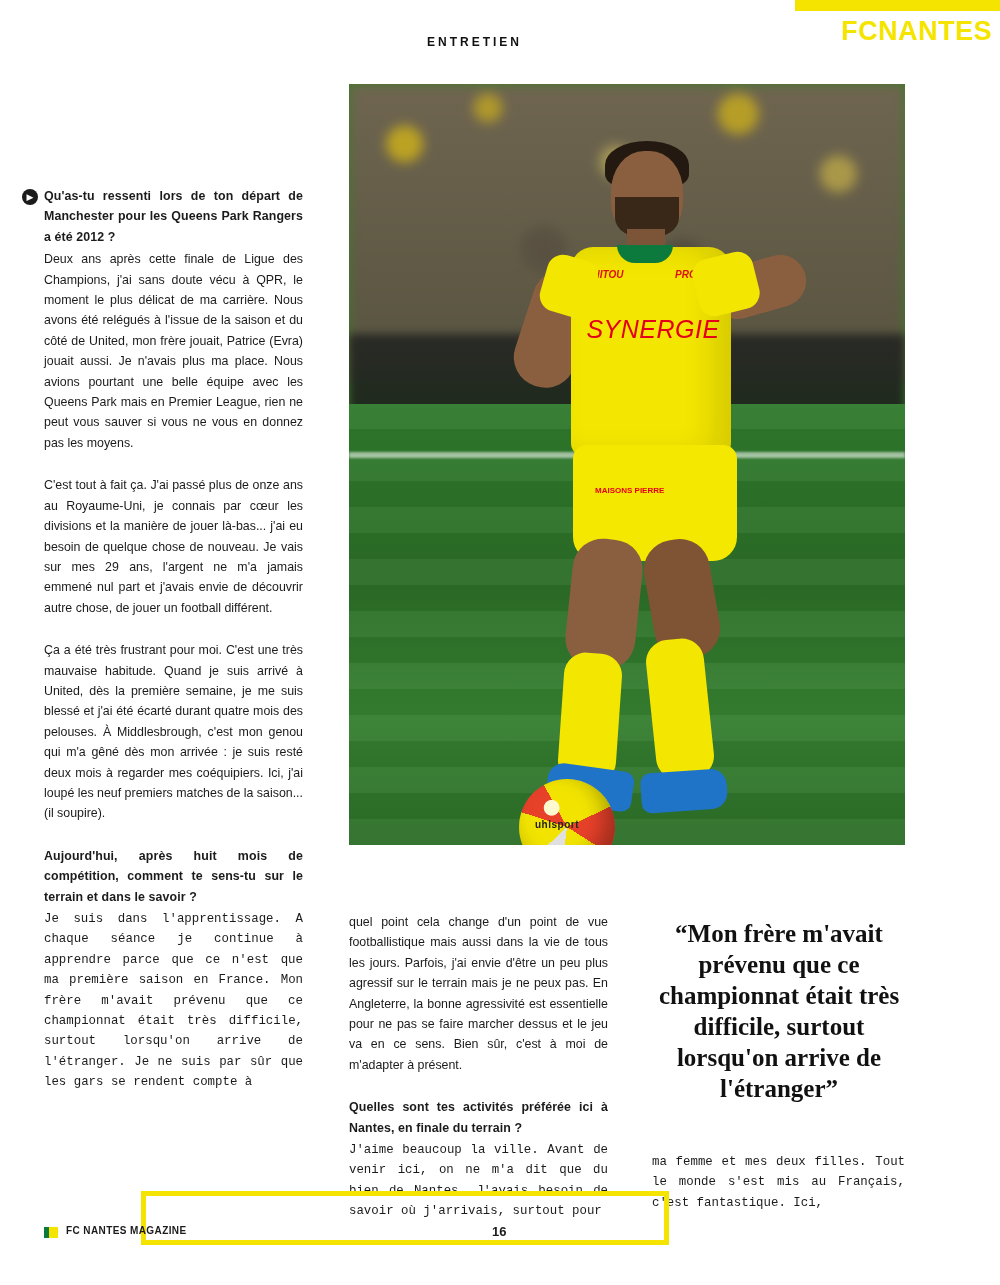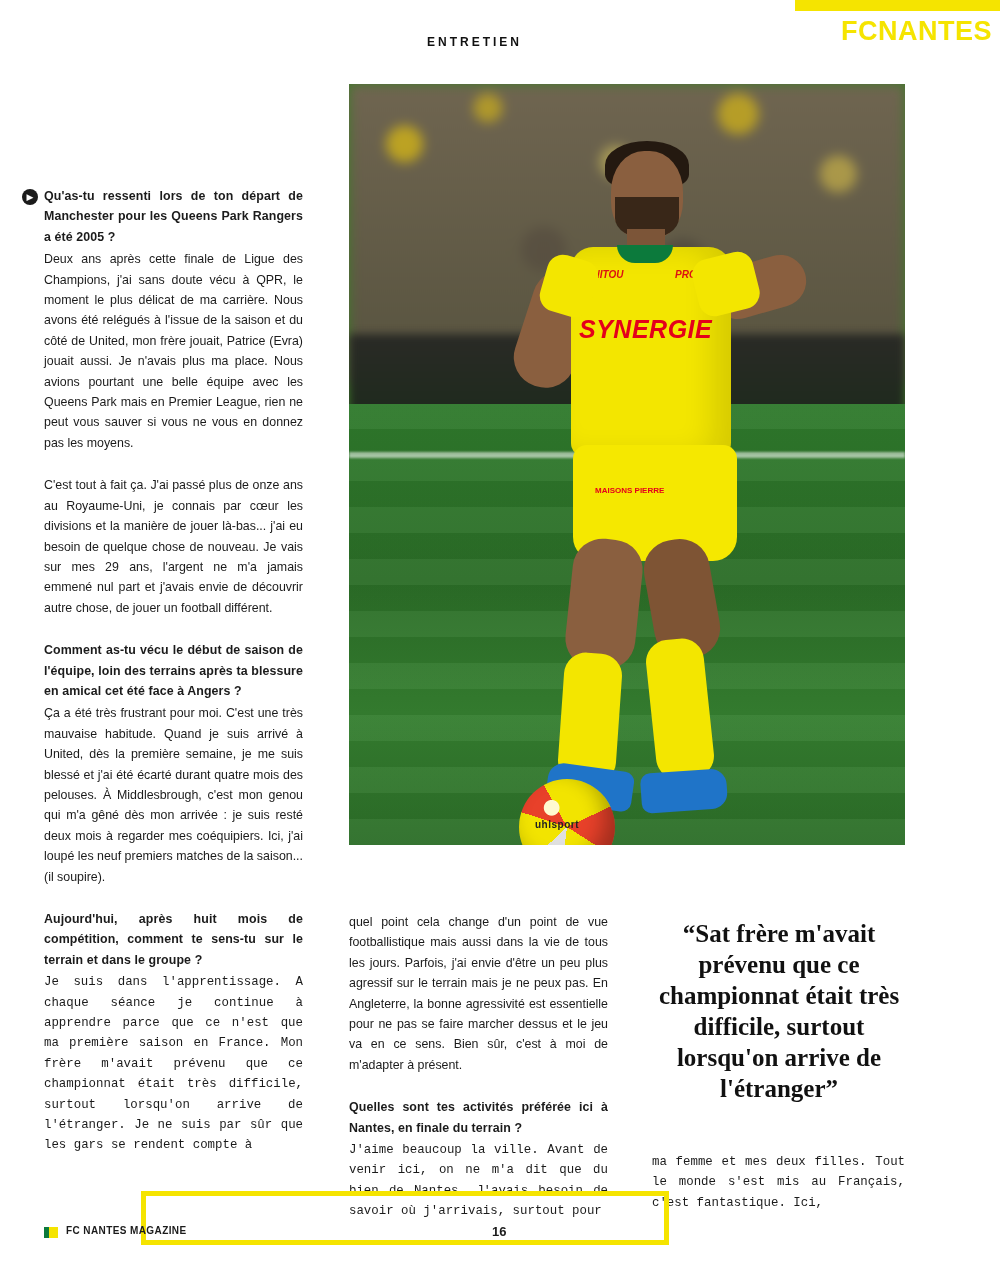--- a/index.html
+++ b/index.html
@@ -130,21 +130,21 @@
     position: absolute; left: 72px; top: 128px; width: 160px; height: 210px;
     background: #f3e600; border-radius: 22px 22px 14px 14px;
     box-shadow: inset -18px 0 30px rgba(0,0,0,.12);
   }
   .p-collar {
     position: absolute; left: 118px; top: 126px; width: 56px; height: 18px;
     background: #0c7a3c; border-radius: 0 0 18px 18px;
   }
   .p-sponsor {
     position: absolute; left: 80px; top: 196px; width: 148px;
-    text-align: left; color: #e4001b; font-weight: 700; font-size: 25px;
+    text-align: center; color: #e4001b; font-weight: 400; font-size: 25px;
     letter-spacing: .5px; font-style: italic;
   }
   .p-sponsor-top {
     position: absolute; left: 78px; top: 150px; width: 152px;
     display: flex; justify-content: space-between;
     font-size: 10px; font-weight: 700; color: #d11; font-style: italic;
   }
   .p-arm-l {
     position: absolute; left: 24px; top: 150px; width: 62px; height: 120px;
     background: #8a5f3f; border-radius: 30px; transform: rotate(18deg);
@@ -330,36 +330,35 @@
     <div class="p-sock-r"></div>
     <div class="p-boot-l"></div>
     <div class="p-boot-r"></div>
     <div class="p-ball"></div>
     <div class="p-ball-brand">uhlsport</div>
   </div>
 </div>
 
 <div class="q-marker">▶</div>
 <div class="col col-left">
-  <p class="q">Qu'as-tu ressenti lors de ton départ de Manchester pour les Queens Park Rangers a été 2005 ?</p>
+  <p class="q">Qu'as-tu ressenti lors de ton départ de Manchester pour les Queens Park Rangers a été 2012 ?</p>
   <p class="a">Deux ans après cette finale de Ligue des Champions, j'ai sans doute vécu à QPR, le moment le plus délicat de ma carrière. Nous avons été relégués à l'issue de la saison et du côté de United, mon frère jouait, Patrice (Evra) jouait aussi. Je n'avais plus ma place. Nous avions pourtant une belle équipe avec les Queens Park mais en Premier League, rien ne peut vous sauver si vous ne vous en donnez pas les moyens.</p>
   <p class="a">C'est tout à fait ça. J'ai passé plus de onze ans au Royaume-Uni, je connais par cœur les divisions et la manière de jouer là-bas... j'ai eu besoin de quelque chose de nouveau. Je vais sur mes 29 ans, l'argent ne m'a jamais emmené nul part et j'avais envie de découvrir autre chose, de jouer un football différent.</p>
-  <p class="q">Comment as-tu vécu le début de saison de l'équipe, loin des terrains après ta blessure en amical cet été face à Angers ?</p>
   <p class="a">Ça a été très frustrant pour moi. C'est une très mauvaise habitude. Quand je suis arrivé à United, dès la première semaine, je me suis blessé et j'ai été écarté durant quatre mois des pelouses. À Middlesbrough, c'est mon genou qui m'a gêné dès mon arrivée : je suis resté deux mois à regarder mes coéquipiers. Ici, j'ai loupé les neuf premiers matches de la saison... (il soupire).</p>
-  <p class="q">Aujourd'hui, après huit mois de compétition, comment te sens-tu sur le terrain et dans le groupe ?</p>
+  <p class="q">Aujourd'hui, après huit mois de compétition, comment te sens-tu sur le terrain et dans le savoir ?</p>
   <p class="a">Je suis dans l'apprentissage. A chaque séance je continue à apprendre parce que ce n'est que ma première saison en France. Mon frère m'avait prévenu que ce championnat était très difficile, surtout lorsqu'on arrive de l'étranger. Je ne suis par sûr que les gars se rendent compte à</p>
 </div>
 
 <div class="col col-mid">
   <p class="a">quel point cela change d'un point de vue footballistique mais aussi dans la vie de tous les jours. Parfois, j'ai envie d'être un peu plus agressif sur le terrain mais je ne peux pas. En Angleterre, la bonne agressivité est essentielle pour ne pas se faire marcher dessus et le jeu va en ce sens. Bien sûr, c'est à moi de m'adapter à présent.</p>
   <p class="q">Quelles sont tes activités préférée ici à Nantes, en finale du terrain ?</p>
   <p class="a">J'aime beaucoup la ville. Avant de venir ici, on ne m'a dit que du bien de Nantes. J'avais besoin de savoir où j'arrivais, surtout pour</p>
 </div>
 
-<div class="pullquote">“Sat frère m'avait prévenu que ce championnat était très difficile, surtout lorsqu'on arrive de l'étranger”</div>
+<div class="pullquote">“Mon frère m'avait prévenu que ce championnat était très difficile, surtout lorsqu'on arrive de l'étranger”</div>
 
 <div class="col col-right">
   <p class="a">ma femme et mes deux filles. Tout le monde s'est mis au Français, c'est fantastique. Ici,</p>
 </div>
 
 <div class="footer-box"></div>
 <div class="footer-sq"></div>
 <div class="footer-text">FC NANTES MAGAZINE</div>
 <div class="page-num">16</div>
 

